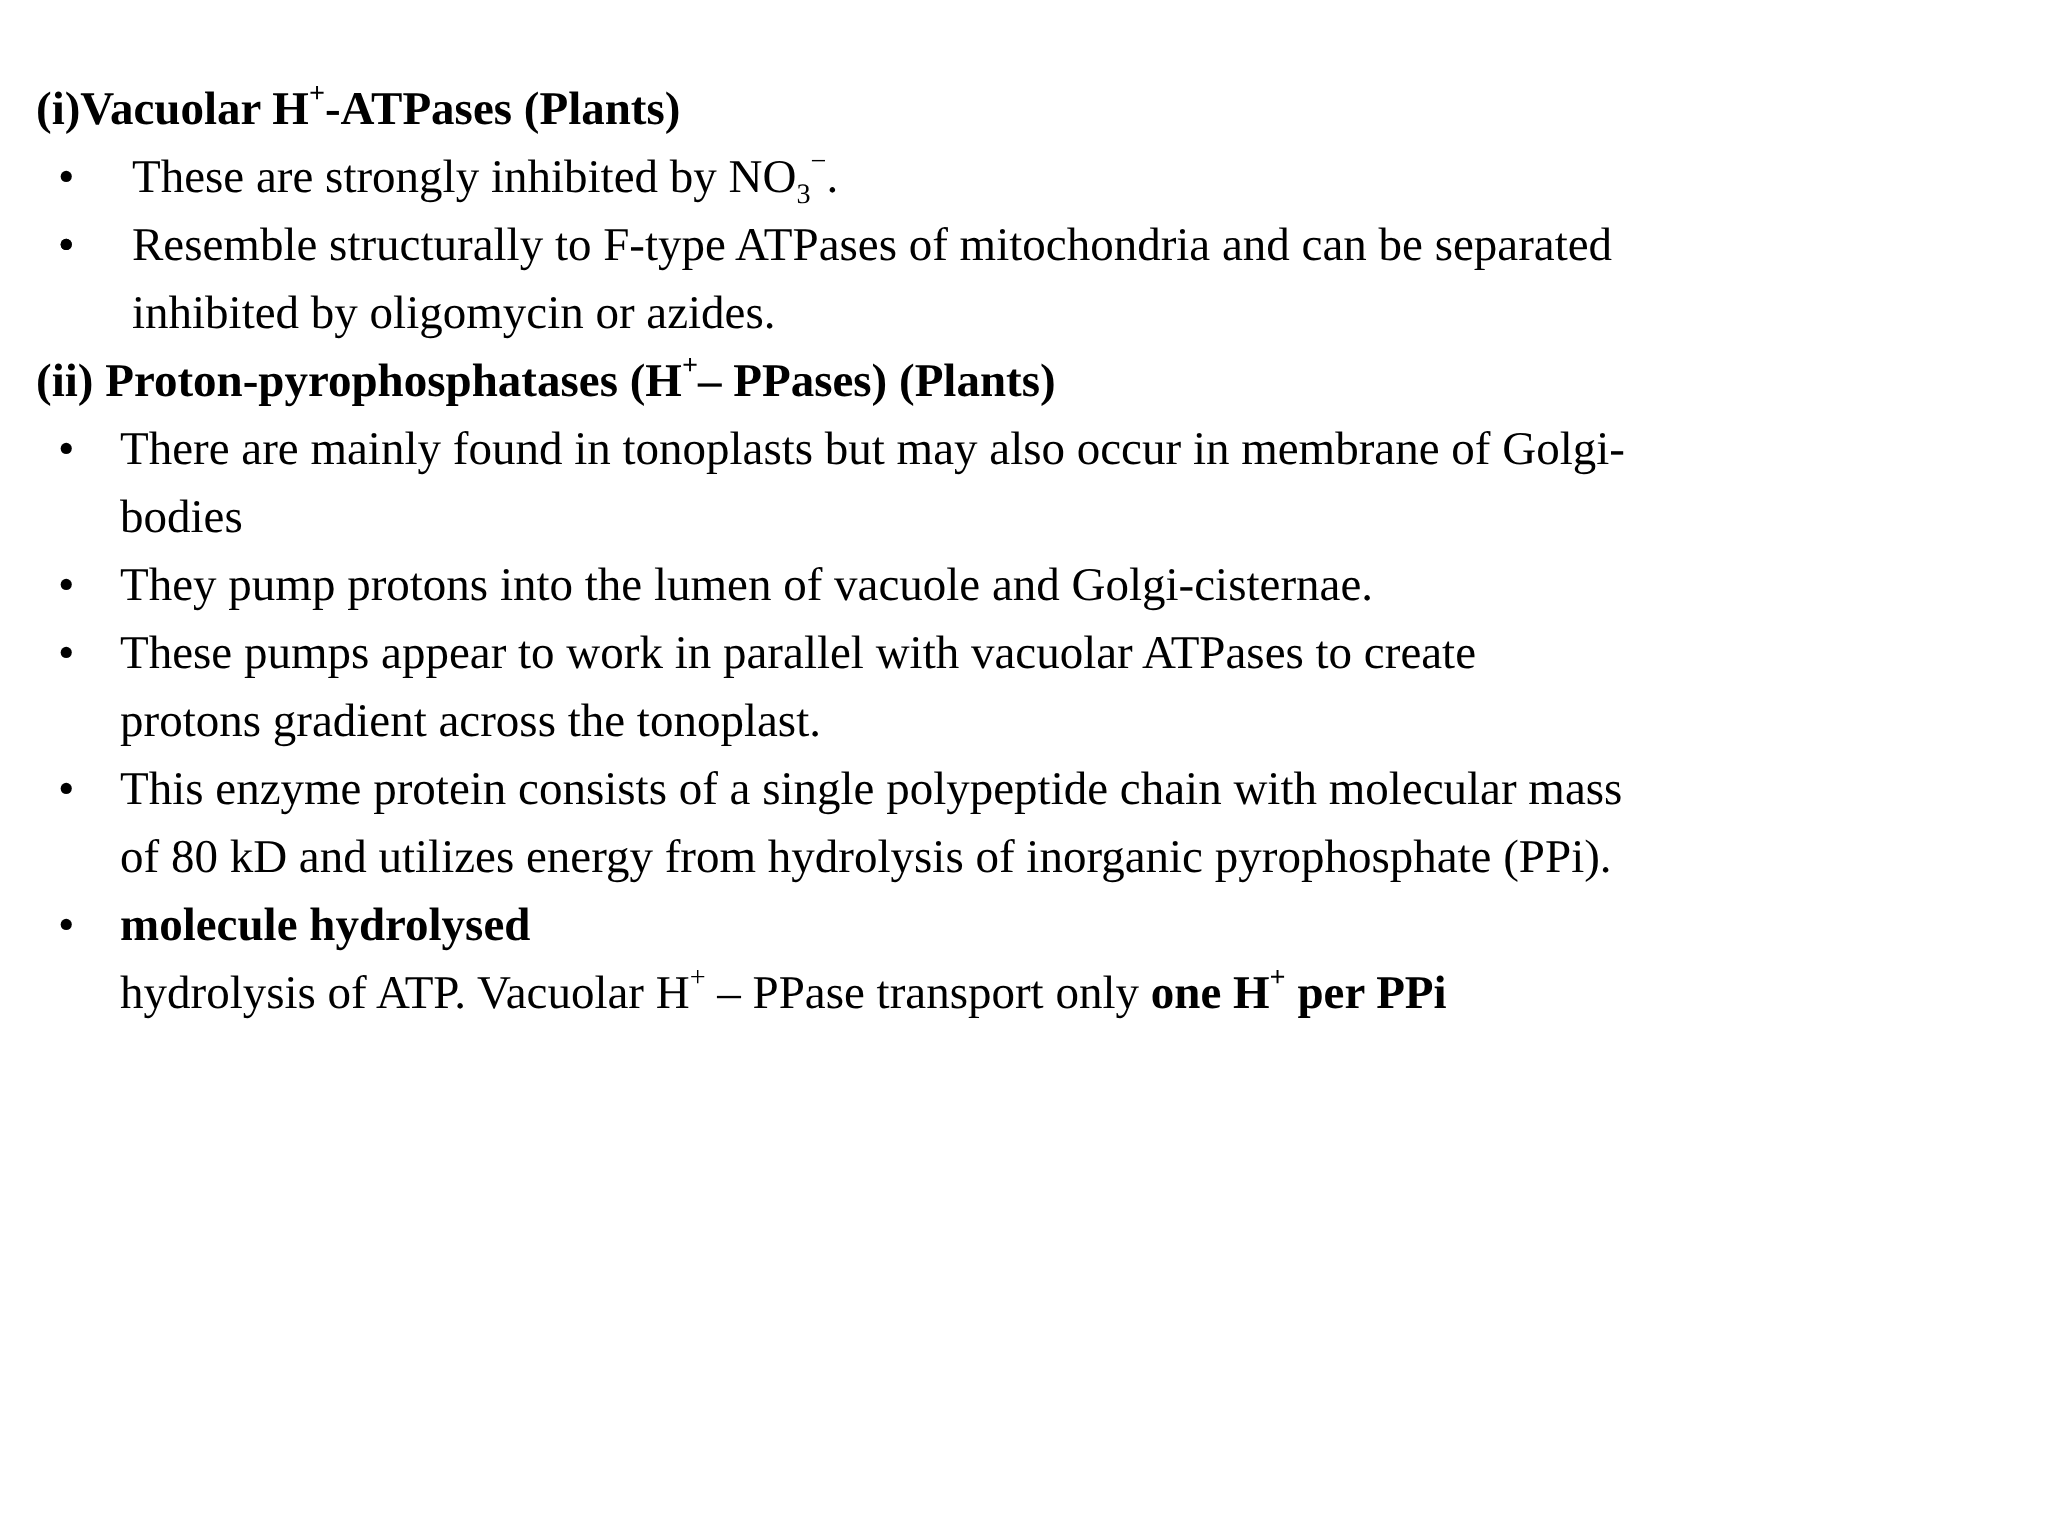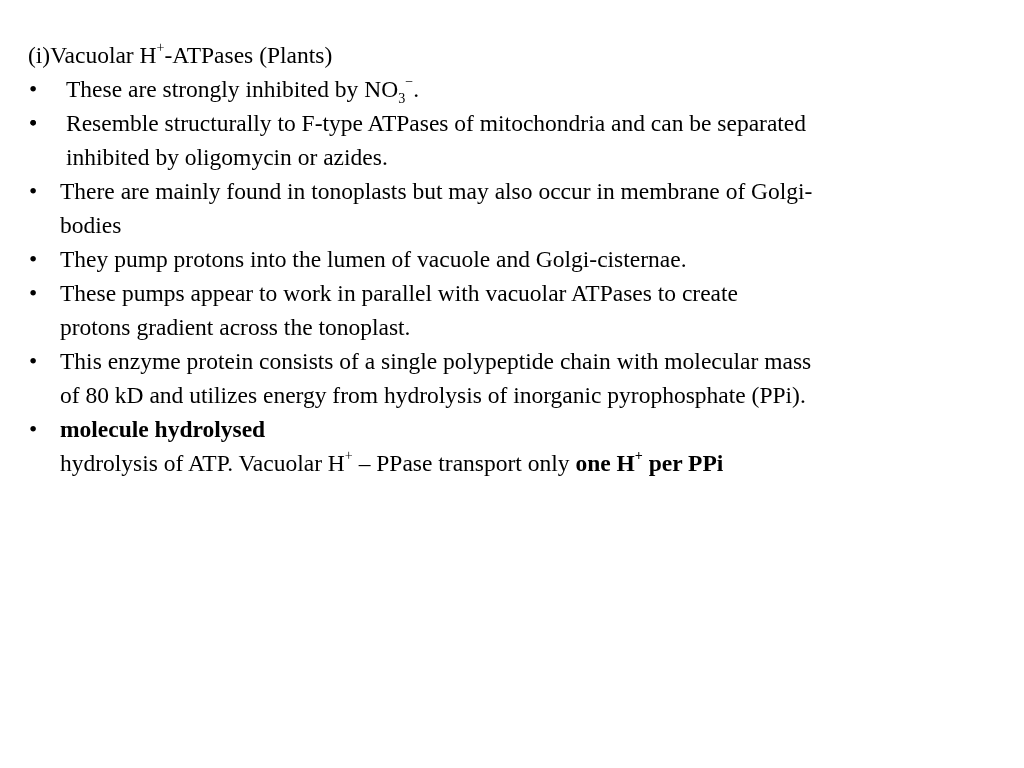--- a/index.html
+++ b/index.html
@@ -18,22 +18,22 @@
       line-height: 34px;
     }
     .slide {
       position: absolute;
       left: 0;
       top: 38px;
       width: 1024px;
     }
     .heading {
       position: relative;
-      padding-left: 28px;
-      font-weight: normal;
+      padding-left: 18px;
+      font-weight: bold;
       height: 34px;
       white-space: nowrap;
     }
     .item {
       position: relative;
       white-space: normal;
     }
     .item .bullet {
       position: absolute;
       left: 29px;
@@ -66,20 +66,21 @@
     </div>
 
     <div class="item">
       <span class="bullet">•</span>
       <span class="line">Resemble structurally to F-type ATPases of mitochondria and can be separated</span>
       <span class="line">inhibited by oligomycin or azides.</span>
     </div>
   </div>
 
   <div class="section s2">
+    <div class="heading"><span>(ii) Proton-pyrophosphatases (H</span><sup>+</sup><span>– PPases) (Plants)</span></div>
 
     <div class="item">
       <span class="bullet">•</span>
       <span class="line">There are mainly found in tonoplasts but may also occur in membrane of Golgi-</span>
       <span class="line">bodies</span>
     </div>
 
     <div class="item">
       <span class="bullet">•</span>
       <span class="line">They pump protons into the lumen of vacuole and Golgi-cisternae.</span>

